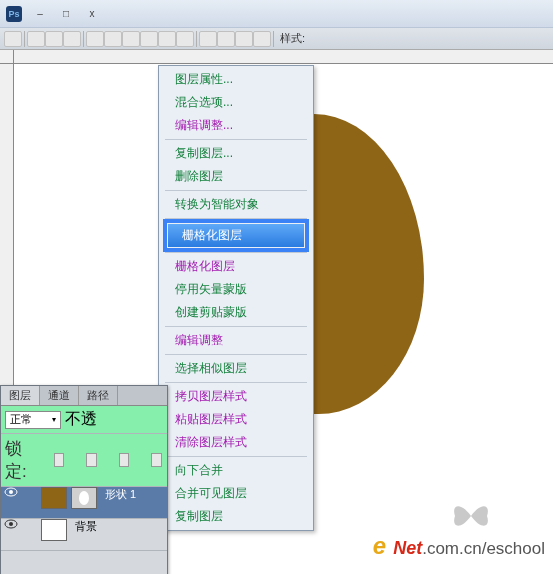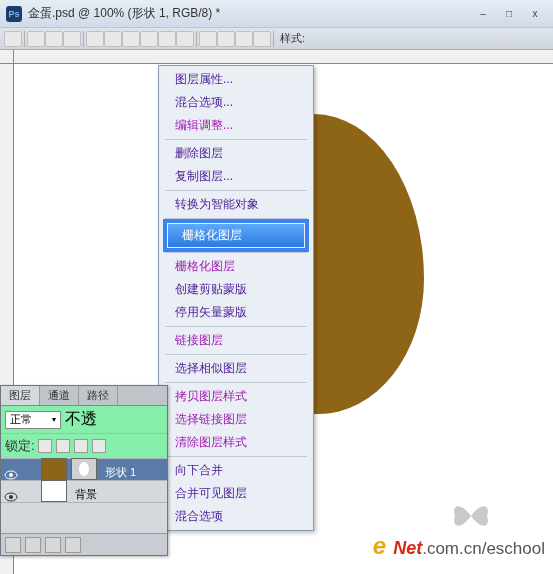--- a/index.html
+++ b/index.html
@@ -19,38 +19,38 @@
   
   .canvas-bg { position: absolute; top: 50px; left: 0; right: 0; bottom: 0; background: #7a7a7a; }
   .ruler-h { position: absolute; top: 0; left: 14px; right: 0; height: 14px; background: #f0f0f0; border-bottom: 1px solid #888; font-size: 7px; color: #666; overflow: hidden; }
   .ruler-v { position: absolute; top: 14px; left: 0; width: 14px; bottom: 0; background: #f0f0f0; border-right: 1px solid #888; }
   .ruler-corner { position: absolute; top: 0; left: 0; width: 14px; height: 14px; background: #f0f0f0; border-right: 1px solid #888; border-bottom: 1px solid #888; }
   .canvas-area { position: absolute; top: 14px; left: 14px; right: 0; bottom: 0; background: #fff; }
   
   .egg { position: absolute; top: 50px; left: 190px; width: 220px; height: 300px; background: #8e6416; border-radius: 50% 50% 48% 48% / 55% 55% 45% 45%; }
   
   .ctx-menu { position: absolute; top: 65px; left: 158px; width: 156px; background: #eaeff6; border: 1px solid #8a9aaf; box-shadow: 2px 2px 4px rgba(0,0,0,0.25); padding: 2px; font-size: 12px; }
-  .ctx-item { padding: 3px 14px; color: #4c1d95; white-space: nowrap; }
+  .ctx-item { padding: 3px 14px; color: #15803d; white-space: nowrap; }
   .ctx-item.disabled { color: #a21caf; }
   .ctx-item.highlighted { background: linear-gradient(to bottom, #5fa9f8, #2a7be0); color: #fff; }
   .ctx-sep { height: 1px; background: #c0c8d4; margin: 2px 4px; }
   .highlight-box { border: 4px solid #3b82f6; padding: 1px; margin: -2px 2px; }
   
   .panel { position: absolute; left: 0; top: 385px; width: 168px; background: #86efac; border: 1px solid #6e7681; box-shadow: 1px 1px 3px rgba(0,0,0,0.3); }
   .panel-tabs { display: flex; height: 20px; background: #c0c5cc; border-bottom: 1px solid #888; }
   .ptab { padding: 2px 8px; font-size: 11px; color: #333; border-right: 1px solid #999; }
   .ptab.active { background: #d5d9de; }
   .panel-row1 { display: flex; align-items: center; padding: 3px 4px; gap: 4px; border-bottom: 1px solid #b0b5bc; }
   .dropdown { width: 56px; height: 18px; background: #fff; border: 1px solid #888; font-size: 11px; display: flex; align-items: center; padding: 0 4px; }
   .chev { margin-left: auto; font-size: 8px; }
-  .panel-row2 { display: flex; align-items: center; padding: 3px 4px; gap: 2px; font-size: 13px; color: #333; border-bottom: 1px solid #b0b5bc; }
+  .panel-row2 { display: flex; align-items: center; padding: 3px 4px; gap: 20px; font-size: 17px; color: #333; border-bottom: 1px solid #b0b5bc; }
   .lock-icon { width: 14px; height: 14px; border: 1px solid #999; background: #e8e8e8; margin: 0 1px; }
   
   .layer-list { background: #d5d9de; }
-  .layer-row { display: flex; align-items: flex-end; height: 22px; border-bottom: 1px solid #b0b5bc; }
+  .layer-row { display: flex; align-items: flex-start; height: 32px; border-bottom: 1px solid #b0b5bc; }
   .layer-row.active { background: #5a7aa8; color: #fff; }
   .eye-col { width: 20px; display: flex; justify-content: center; }
   .eye-icon { width: 14px; height: 10px; }
   .link-col { width: 18px; }
   .thumb { width: 26px; height: 22px; background: #fff; border: 1px solid #666; margin: 0 2px; position: relative; }
   .thumb.t1 { background: #8e6416; }
   .thumb.mask { background: #d0d0d0; display: flex; align-items: center; justify-content: center; }
   .mask-shape { width: 10px; height: 14px; background: #fff; border-radius: 50%; }
   .layer-name { font-size: 11px; padding-left: 6px; }
   .panel-empty { height: 30px; }
@@ -61,21 +61,20 @@
   .wm-e { color: #e8a818; font-size: 24px; }
   .wm-net { color: #d82818; padding-left: 7px; }
   .wm-rest { color: #555; font-size: 17px; font-style: normal; font-weight: normal; }
   .butterfly { position: absolute; right: 60px; bottom: 40px; width: 44px; height: 36px; opacity: 0.45; }
 </style>
 </head>
 <body>
 
 <div class="titlebar">
   <div class="app-icon"></div>
-  <div class="title-text">金蛋.psd @ 100% (形状 1, RGB/8) *</div>
   <div class="win-buttons">
     <div class="win-btn">–</div>
     <div class="win-btn">□</div>
     <div class="win-btn">x</div>
   </div>
 </div>
 
 <div class="toolbar">
   <div class="tool-icon"></div>
   <div class="tool-sep"></div>
@@ -105,44 +104,44 @@
   <div class="canvas-area">
     <div class="egg"></div>
   </div>
 </div>
 
 <div class="ctx-menu" id="ctx">
     <div class="ctx-item">图层属性...</div>
     <div class="ctx-item">混合选项...</div>
     <div class="ctx-item disabled">编辑调整...</div>
     <div class="ctx-sep"></div>
+    <div class="ctx-item">复制图层...</div>
     <div class="ctx-item">删除图层</div>
-    <div class="ctx-item">复制图层...</div>
     <div class="ctx-sep"></div>
     <div class="ctx-item">转换为智能对象</div>
     <div class="ctx-sep"></div>
     <div class="highlight-box">
       <div class="ctx-item highlighted">栅格化图层</div>
     </div>
     <div class="ctx-sep"></div>
     <div class="ctx-item disabled">栅格化图层</div>
+    <div class="ctx-item">停用矢量蒙版</div>
     <div class="ctx-item">创建剪贴蒙版</div>
-    <div class="ctx-item">停用矢量蒙版</div>
-    <div class="ctx-sep"></div>
-    <div class="ctx-item disabled">链接图层</div>
+    <div class="ctx-sep"></div>
+    <div class="ctx-item disabled">编辑调整</div>
     <div class="ctx-sep"></div>
     <div class="ctx-item">选择相似图层</div>
     <div class="ctx-sep"></div>
     <div class="ctx-item disabled">拷贝图层样式</div>
-    <div class="ctx-item disabled">选择链接图层</div>
+    <div class="ctx-item disabled">粘贴图层样式</div>
     <div class="ctx-item disabled">清除图层样式</div>
     <div class="ctx-sep"></div>
     <div class="ctx-item">向下合并</div>
     <div class="ctx-item">合并可见图层</div>
-    <div class="ctx-item">混合选项</div>
+    <div class="ctx-item">复制图层</div>
   </div>
 
 <div class="panel">
   <div class="panel-tabs">
     <div class="ptab active">图层</div>
     <div class="ptab">通道</div>
     <div class="ptab">路径</div>
   </div>
   <div class="panel-row1">
     <div class="dropdown">

